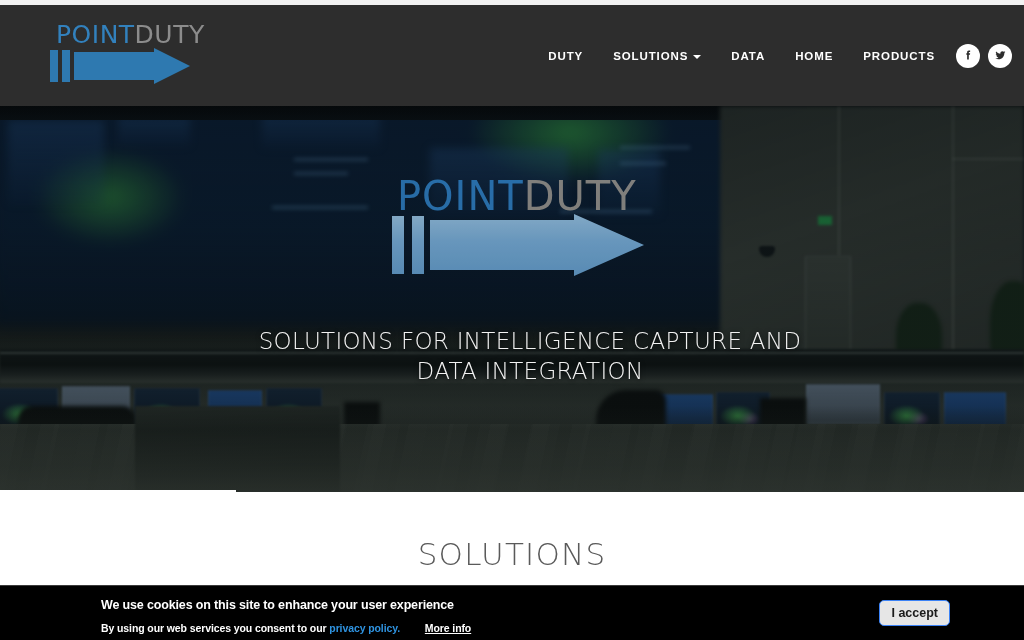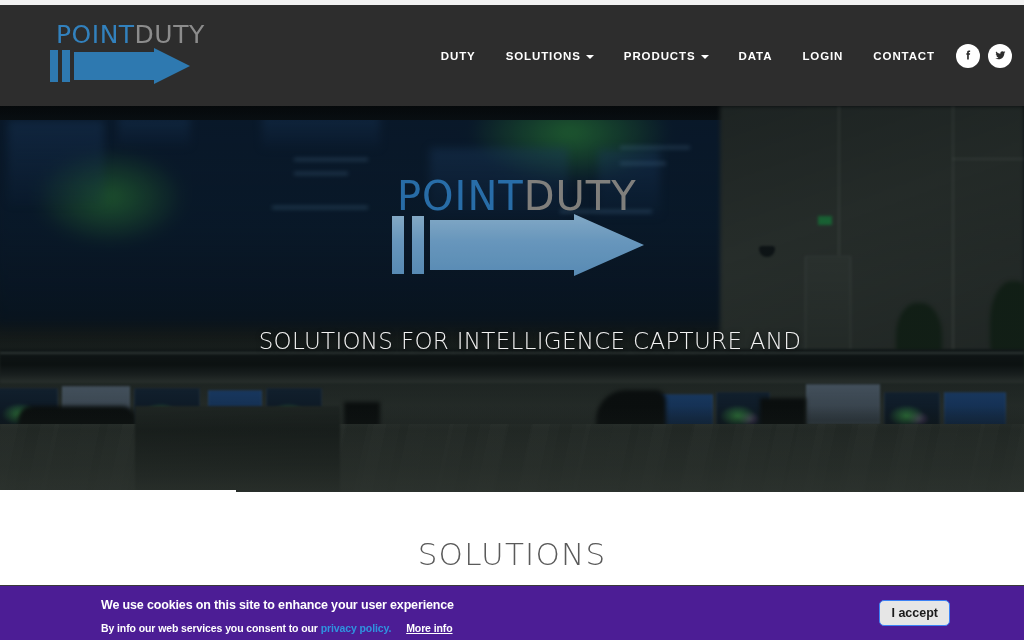--- a/index.html
+++ b/index.html
@@ -266,41 +266,41 @@
     color:#5a5a5a;
     font-size:31px;
     font-weight:300;
     letter-spacing:1.2px;
     font-family:"DejaVu Sans", sans-serif;
   }
 
   
   .cookie-banner {
     position:absolute; left:0; bottom:0; width:1024px; height:55px;
-    background:#4c1d95;
+    background:#000000;
     border-top:1px solid #3a3a3a;
   }
   .cookie-line1 {
     position:absolute; left:101px; top:12px;
     color:#ffffff; font-size:12.5px; font-weight:bold;
     letter-spacing:-0.15px;
     font-family:"Liberation Sans", sans-serif;
   }
   .cookie-line2 {
     position:absolute; left:101px; top:36px;
     color:#ffffff; font-size:10.5px; font-weight:bold;
     letter-spacing:-0.1px;
     font-family:"Liberation Sans", sans-serif;
     white-space:nowrap;
   }
   .cookie-link {
     color:#2f93e0; text-decoration:none; cursor:pointer;
   }
   .cookie-more {
-    color:#ffffff; text-decoration:underline; cursor:pointer; margin-left:12px;
+    color:#ffffff; text-decoration:underline; cursor:pointer; margin-left:22px;
   }
   .cookie-accept {
     position:absolute; right:74px; top:14px;
     background:#e6e6e6;
     color:#1a1a1a;
     border:1px solid #3b82f6;
     border-radius:5px;
     padding:5px 11px;
     font-size:12.5px;
     font-weight:bold;
@@ -328,31 +328,27 @@
 
   <div class="main-nav">
     <a class="nav-item">
       <span>DUTY</span>
     </a>
     <a class="nav-item">
       <span>SOLUTIONS</span>
       <span class="caret"></span>
     </a>
     <a class="nav-item">
-      <span>PRODUCTS</span>
-      <span class="caret"></span>
-    </a>
-    <a class="nav-item">
       <span>DATA</span>
     </a>
     <a class="nav-item">
-      <span>LOGIN</span>
+      <span>HOME</span>
     </a>
     <a class="nav-item">
-      <span>CONTACT</span>
+      <span>PRODUCTS</span>
     </a>
   </div>
 
   <div class="social">
     <div class="social-btn">
       <svg width="15" height="15" viewBox="0 0 24 24">
         <path fill="#2d2d2d" d="M14.6 8.4h-2.1V7c0-.6.4-.8.7-.8h1.4V3.8h-2C10.4 3.8 9.8 5.4 9.8 6.5v1.9H8.5v2.5h1.3v7.3h2.7v-7.3h1.9l.2-2.5z"></path>
       </svg>
     </div>
     <div class="social-btn">
@@ -430,33 +426,34 @@
         </linearGradient>
       </defs>
       <rect x="0" y="2" width="12" height="58" fill="url(#hg)"></rect>
       <rect x="20" y="2" width="12" height="58" fill="url(#hg)"></rect>
       <polygon points="38,6 182,6 182,0 252,31 182,62 182,56 38,56" fill="url(#hg)"></polygon>
     </svg>
   </div>
 
   <div class="hero-tagline">
     <div>SOLUTIONS FOR INTELLIGENCE CAPTURE AND</div>
+    <div>DATA INTEGRATION</div>
   </div>
 
   <div class="hero-buttons">
   </div>
 
   <div class="hero-step"></div>
 </div>
 
 <div class="solutions">
   <div class="solutions-title">SOLUTIONS</div>
 </div>
 
 <div class="cookie-banner">
   <div class="cookie-line1">We use cookies on this site to enhance your user experience</div>
   <div class="cookie-line2">
-    <span>By info our web services you consent to our</span>
+    <span>By using our web services you consent to our</span>
     <a class="cookie-link">privacy policy.</a>
     <a class="cookie-more">More info</a>
   </div>
   <button class="cookie-accept">I accept</button>
 </div>
 
 </body></html>

